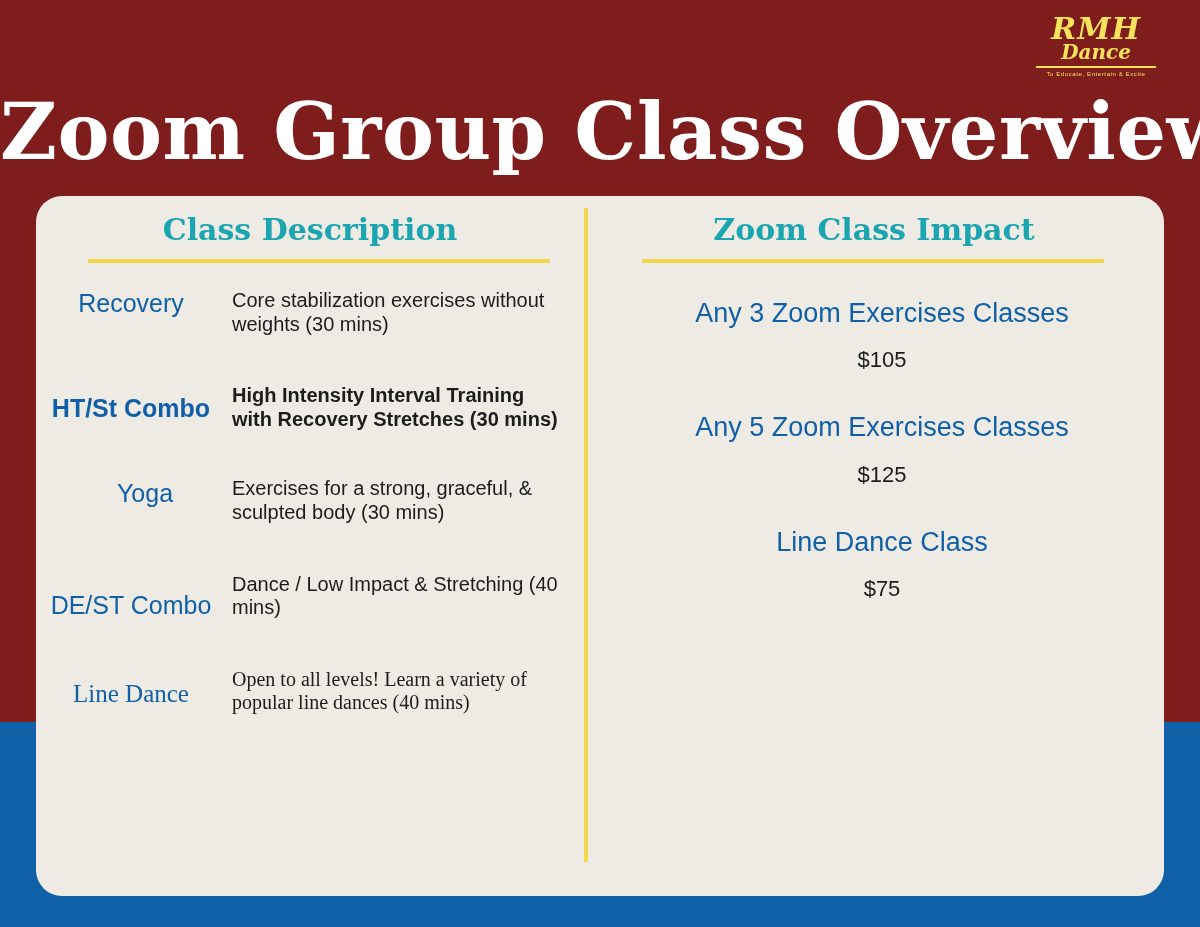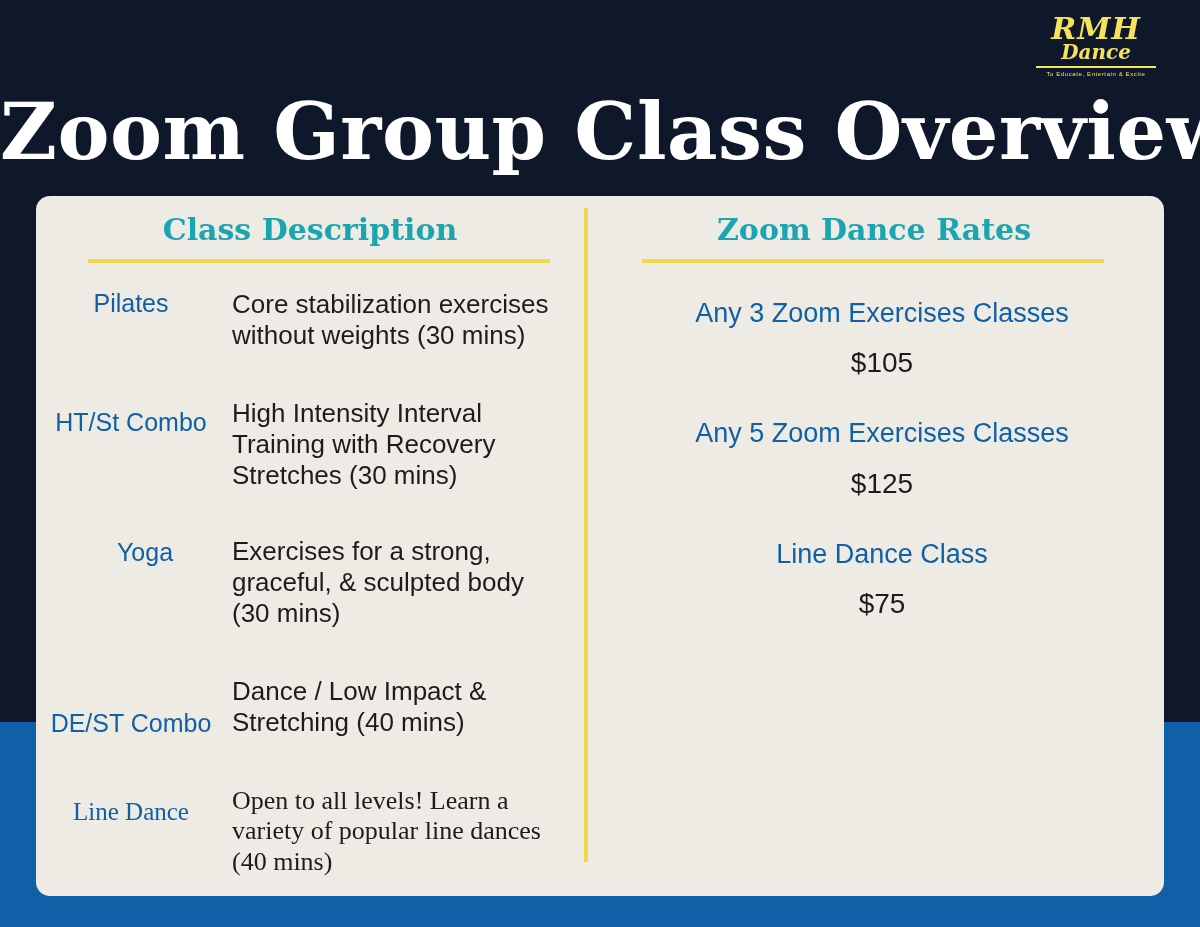--- a/index.html
+++ b/index.html
@@ -10,21 +10,21 @@
     width: 1200px;
     height: 927px;
     background: #1060a8;
     font-family: "Liberation Sans", sans-serif;
     overflow: hidden;
   }
   .page {
     position: relative;
     width: 1200px;
     height: 722px;
-    background: #0f172a;
+    background: #7f1d1d;
   }
 
   
   .logo {
     position: absolute;
     top: 14px;
     right: 24px;
     width: 160px;
     height: 90px;
     text-align: center;
@@ -75,21 +75,21 @@
   }
 
   
   .card {
     position: absolute;
     left: 36px;
     top: 196px;
     width: 1128px;
     height: 700px;
     background: #eeebe5;
-    border-radius: 14px;
+    border-radius: 26px;
   }
 
   
   .col-left {
     position: absolute;
     left: 0px;
     top: 0px;
     width: 548px;
     height: 700px;
   }
@@ -141,29 +141,29 @@
     text-align: center;
     color: #1060a8;
     font-size: 25px;
     line-height: 1.15;
     padding-right: 6px;
     box-sizing: border-box;
   }
   .class-desc {
     flex: 1 1 auto;
     color: #1c1c1c;
-    font-size: 26px;
+    font-size: 20px;
     line-height: 1.18;
     padding-right: 22px;
   }
 
   
   .row-0 { margin-top: 6px; }
   .row-0 .class-name { padding-top: 0px; }
-  .row-1 { margin-top: 48px; }
+  .row-1 { margin-top: 48px; font-weight: bold; }
   .row-1 .class-name { padding-top: 10px; }
   .row-2 { margin-top: 46px; }
   .row-2 .class-name { padding-top: 2px; padding-left: 28px; }
   .row-3 { margin-top: 48px; align-items: flex-end; }
   .row-3 .class-name { padding-top: 2px; }
   .row-4 { margin-top: 48px; font-family: Liberation Serif, serif; }
   .row-4 .class-name { padding-top: 12px; }
 
   
   .rates {
@@ -174,21 +174,21 @@
   .rate-block {
     margin-bottom: 38px;
   }
   .rate-label {
     color: #1060a8;
     font-size: 27px;
     line-height: 1.2;
   }
   .rate-price {
     color: #1c1c1c;
-    font-size: 28px;
+    font-size: 22px;
     margin-top: 18px;
   }
 </style>
 </head>
 <body>
 
 <div class="page">
 
   <div class="logo">
     <div class="logo-script">
@@ -203,21 +203,21 @@
 
   <div class="card">
 
     <div class="col-left">
       <div class="col-head">Class Description</div>
       <div class="col-rule"></div>
 
       <div class="class-list">
 
         <div class="class-row row-0">
-          <div class="class-name">Pilates</div>
+          <div class="class-name">Recovery</div>
           <div class="class-desc">Core stabilization exercises without weights (30 mins)</div>
         </div>
 
         <div class="class-row row-1">
           <div class="class-name">HT/St Combo</div>
           <div class="class-desc">High Intensity Interval Training with Recovery Stretches (30 mins)</div>
         </div>
 
         <div class="class-row row-2">
           <div class="class-name">Yoga</div>
@@ -233,21 +233,21 @@
           <div class="class-name">Line Dance</div>
           <div class="class-desc">Open to all levels! Learn a variety of popular line dances (40 mins)</div>
         </div>
 
       </div>
     </div>
 
     <div class="divider"></div>
 
     <div class="col-right">
-      <div class="col-head">Zoom Dance Rates</div>
+      <div class="col-head">Zoom Class Impact</div>
       <div class="col-rule"></div>
 
       <div class="rates">
 
         <div class="rate-block">
           <div class="rate-label">Any 3 Zoom Exercises Classes</div>
           <div class="rate-price">$105</div>
         </div>
 
         <div class="rate-block">

